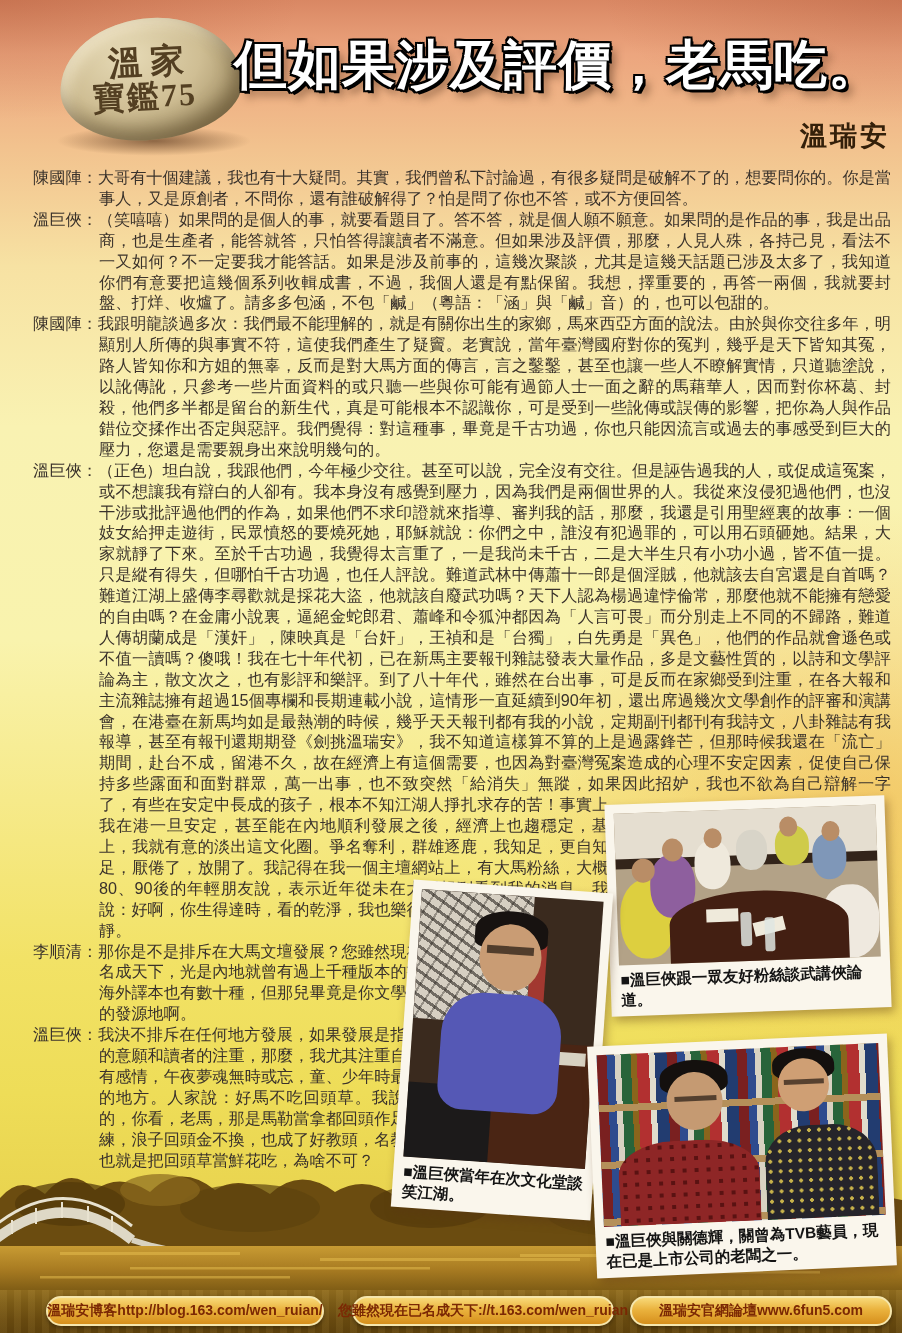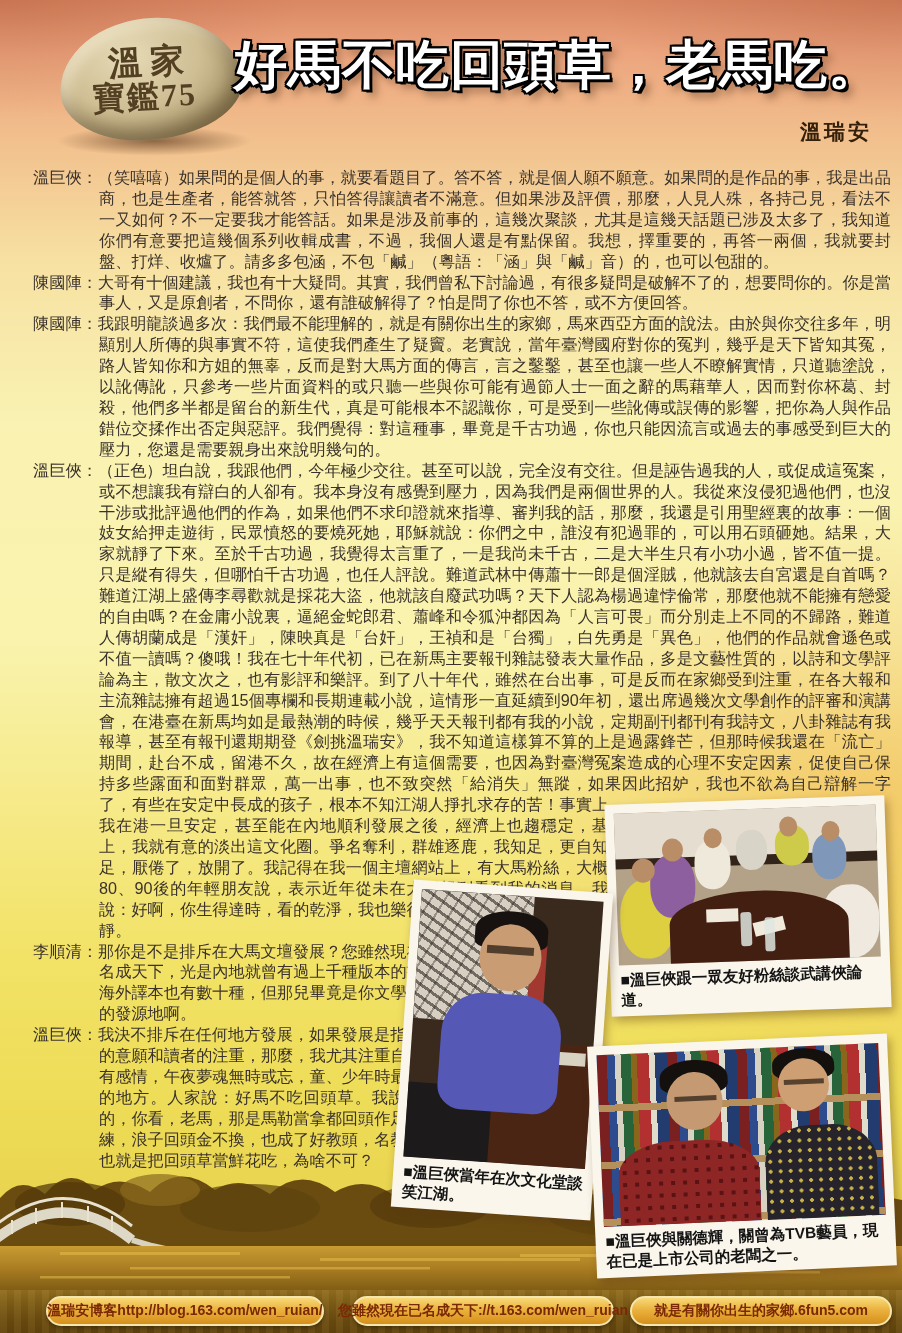--- a/index.html
+++ b/index.html
@@ -24,21 +24,21 @@
     box-shadow:inset -8px -10px 18px rgba(60,45,20,.45), inset 6px 8px 14px rgba(255,246,222,.55);
     display:flex;flex-direction:column;align-items:center;justify-content:center;transform:rotate(-3deg);}
   .stone .l1{font-family:"Liberation Serif",serif;font-weight:bold;font-size:34px;letter-spacing:8px;color:#533f22;line-height:1.05;}
   .stone .l2{font-family:"Liberation Serif",serif;font-weight:bold;font-size:32px;letter-spacing:2px;color:#533f22;line-height:1.05;margin-left:-14px;}
   .outline{color:#ffffff;font-weight:900;
     text-shadow:2px 0 #000,-2px 0 #000,0 2px #000,0 -2px #000,
       2px 2px #000,-2px -2px #000,2px -2px #000,-2px 2px #000,
       3px 3px 0 #000,6px 7px 9px rgba(70,40,20,.55);}
   .title{position:absolute;left:234px;top:30px;font-size:53px;letter-spacing:1px;white-space:nowrap;}
   .subtitle{position:absolute;left:296px;top:106px;font-size:37px;letter-spacing:1px;white-space:nowrap;}
-  .author{position:absolute;left:800px;top:118px;font-size:21px;font-weight:900;color:#34200a;letter-spacing:3px;}
+  .author{position:absolute;left:800px;top:118px;font-size:27px;font-weight:900;color:#34200a;letter-spacing:3px;}
   
   .dialogue{position:absolute;left:33px;top:167px;width:858px;z-index:1;
     font-size:16.2px;line-height:20.9px;color:#3a322b;text-align:justify;}
   .entry{padding-left:66px;text-indent:-66px;margin:0;}
   .speaker{color:#3a322b;}
   .sp-a{float:right;clear:right;width:256px;height:112px;margin-left:10px;}
   .sp-b{float:right;clear:right;width:442px;height:372px;margin-left:10px;}
   
   .photo{position:absolute;background:#faf6ec;padding:9px 9px 3px;box-sizing:content-box;
     box-shadow:3px 5px 10px rgba(90,55,20,.40);z-index:3;}
@@ -98,26 +98,26 @@
 <body>
 
 <div class="page">
   <div class="tint"></div>
 
   <div class="stone-shadow"></div>
   <div class="stone">
     <div class="l1">溫家</div>
     <div class="l2">寶鑑75</div>
   </div>
-  <div class="title outline">好馬不吃回頭草，老馬吃。</div>
+  <div class="title outline">但如果涉及評價，老馬吃。</div>
   <div class="author">溫瑞安</div>
 
   <div class="dialogue">
+    <div class="entry"><span class="speaker">陳國陣：</span><span>大哥有十個建議，我也有十大疑問。其實，我們曾私下討論過，有很多疑問是破解不了的，想要問你的。你是當事人，又是原創者，不問你，還有誰破解得了？怕是問了你也不答，或不方便回答。</span></div>
     <div class="entry"><span class="speaker">溫巨俠：</span><span>（笑嘻嘻）如果問的是個人的事，就要看題目了。答不答，就是個人願不願意。如果問的是作品的事，我是出品商，也是生產者，能答就答，只怕答得讓讀者不滿意。但如果涉及評價，那麼，人見人殊，各持己見，看法不一又如何？不一定要我才能答話。如果是涉及前事的，這幾次聚談，尤其是這幾天話題已涉及太多了，我知道你們有意要把這幾個系列收輯成書，不過，我個人還是有點保留。我想，擇重要的，再答一兩個，我就要封盤、打烊、收爐了。請多多包涵，不包「鹹」（粵語：「涵」與「鹹」音）的，也可以包甜的。</span></div>
-    <div class="entry"><span class="speaker">陳國陣：</span><span>大哥有十個建議，我也有十大疑問。其實，我們曾私下討論過，有很多疑問是破解不了的，想要問你的。你是當事人，又是原創者，不問你，還有誰破解得了？怕是問了你也不答，或不方便回答。</span></div>
     <div class="entry"><span class="speaker">陳國陣：</span><span>我跟明龍談過多次：我們最不能理解的，就是有關你出生的家鄉，馬來西亞方面的說法。由於與你交往多年，明顯別人所傳的與事實不符，這使我們產生了疑竇。老實說，當年臺灣國府對你的冤判，幾乎是天下皆知其冤，路人皆知你和方姐的無辜，反而是對大馬方面的傳言，言之鑿鑿，甚至也讓一些人不瞭解實情，只道聽塗說，以訛傳訛，只參考一些片面資料的或只聽一些與你可能有過節人士一面之辭的馬藉華人，因而對你杯葛、封殺，他們多半都是留台的新生代，真是可能根本不認識你，可是受到一些訛傳或誤傳的影響，把你為人與作品錯位交揉作出否定與惡評。我們覺得：對這種事，畢竟是千古功過，你也只能因流言或過去的事感受到巨大的壓力，您還是需要親身出來說明幾句的。</span></div>
     <div class="entry"><span class="speaker">溫巨俠：</span><span>（正色）坦白說，我跟他們，今年極少交往。甚至可以說，完全沒有交往。但是誣告過我的人，或促成這冤案，或不想讓我有辯白的人卻有。我本身沒有感覺到壓力，因為我們是兩個世界的人。我從來沒侵犯過他們，也沒干涉或批評過他們的作為，如果他們不求印證就來指導、審判我的話，那麼，我還是引用聖經裏的故事：一個妓女給押走遊街，民眾憤怒的要燒死她，耶穌就說：你們之中，誰沒有犯過罪的，可以用石頭砸她。結果，大家就靜了下來。至於千古功過，我覺得太言重了，一是我尚未千古，二是大半生只有小功小過，皆不值一提。只是縱有得失，但哪怕千古功過，也任人評說。難道武林中傳蕭十一郎是個淫賊，他就該去自宮還是自首嗎？難道江湖上盛傳李尋歡就是採花大盜，他就該自廢武功嗎？天下人認為楊過違悖倫常，那麼他就不能擁有戀愛的自由嗎？在金庸小說裏，逼絕金蛇郎君、蕭峰和令狐沖都因為「人言可畏」而分別走上不同的不歸路，難道人傳胡蘭成是「漢奸」，陳映真是「台奸」，王禎和是「台獨」，白先勇是「異色」，他們的作品就會遜色或不值一讀嗎？傻哦！我在七十年代初，已在新馬主要報刊雜誌發表大量作品，多是文藝性質的，以詩和文學評論為主，散文次之，也有影評和樂評。到了八十年代，雖然在台出事，可是反而在家鄉受到注重，在各大報和主流雜誌擁有超過15個專欄和長期連載小說，這情形一直延續到90年初，還出席過幾次文學創作的評審和演講會，在港臺在新馬均如是最熱潮的時候，幾乎天天報刊都有我的小說，定期副刊都刊有我詩文，八卦雜誌有我報導，甚至有報刊還期期登《劍挑溫瑞安》，我不知道這樣算不算的上是過露鋒芒，但那時候我還在「流亡」期間，赴台不成，留港不久，故在經濟上有這個需要，也因為對臺灣冤案造成的心理不安定因素，促使自己保持多些露面和面對群眾，萬一出事，也不致突然「給消失」無蹤，如果因此招妒，我也不欲為自己辯</span><span class="sp-a"></span><span class="sp-b"></span><span>解一字了，有些在安定中長成的孩子，根本不知江湖人掙扎求存的苦！事實上，我在港一旦安定，甚至能在內地順利發展之後，經濟上也趨穩定，基本上，我就有意的淡出這文化圈。爭名奪利，群雄逐鹿，我知足，更自知不足，厭倦了，放開了。我記得在我一個主壇網站上，有大馬粉絲，大概是80、90後的年輕朋友說，表示近年從未在大馬報刊看到我的消息。我就說：好啊，你生得達時，看的乾淨，我也樂得清靜。</span></div>
     <div class="entry"><span class="speaker">李順清：</span><span>那你是不是排斥在大馬文壇發展？您雖然現在已名成天下，光是內地就曾有過上千種版本的書，海外譯本也有數十種，但那兒畢竟是你文學生命的發源地啊。</span></div>
     <div class="entry"><span class="speaker">溫巨俠：</span><span>我決不排斥在任何地方發展，如果發展是指發表的意願和讀者的注重，那麼，我尤其注重自己極有感情，午夜夢魂無時或忘，童、少年時最飛揚的地方。人家說：好馬不吃回頭草。我說不是的，你看，老馬，那是馬勒當拿都回頭作足球教練，浪子回頭金不換，也成了好教頭，名教練，也就是把回頭草當鮮花吃，為啥不可？</span></div>
   </div>
 
   <div class="photo photo1">
     <div class="img">
       <div class="fig p1-wall"></div>
       <div class="fig p1-rail"></div>
@@ -198,15 +198,15 @@
       <rect x="130" y="121" width="300" height="2.5"></rect>
         <rect x="520" y="108" width="200" height="3"></rect>
       <rect x="40" y="130" width="250" height="2.5"></rect>
         <rect x="600" y="125" width="220" height="2.5"></rect>
     </g>
   </svg>
 
   <div class="footer">
     <div class="pill pill1">溫瑞安博客http://blog.163.com/wen_ruian/</div>
     <div class="pill pill2">您雖然現在已名成天下://t.163.com/wen_ruian</div>
-    <div class="pill pill3">就是有關你出生的家鄉.6fun5.com</div>
+    <div class="pill pill3">溫瑞安官網論壇www.6fun5.com</div>
   </div>
 </div>
 
 </body></html>

